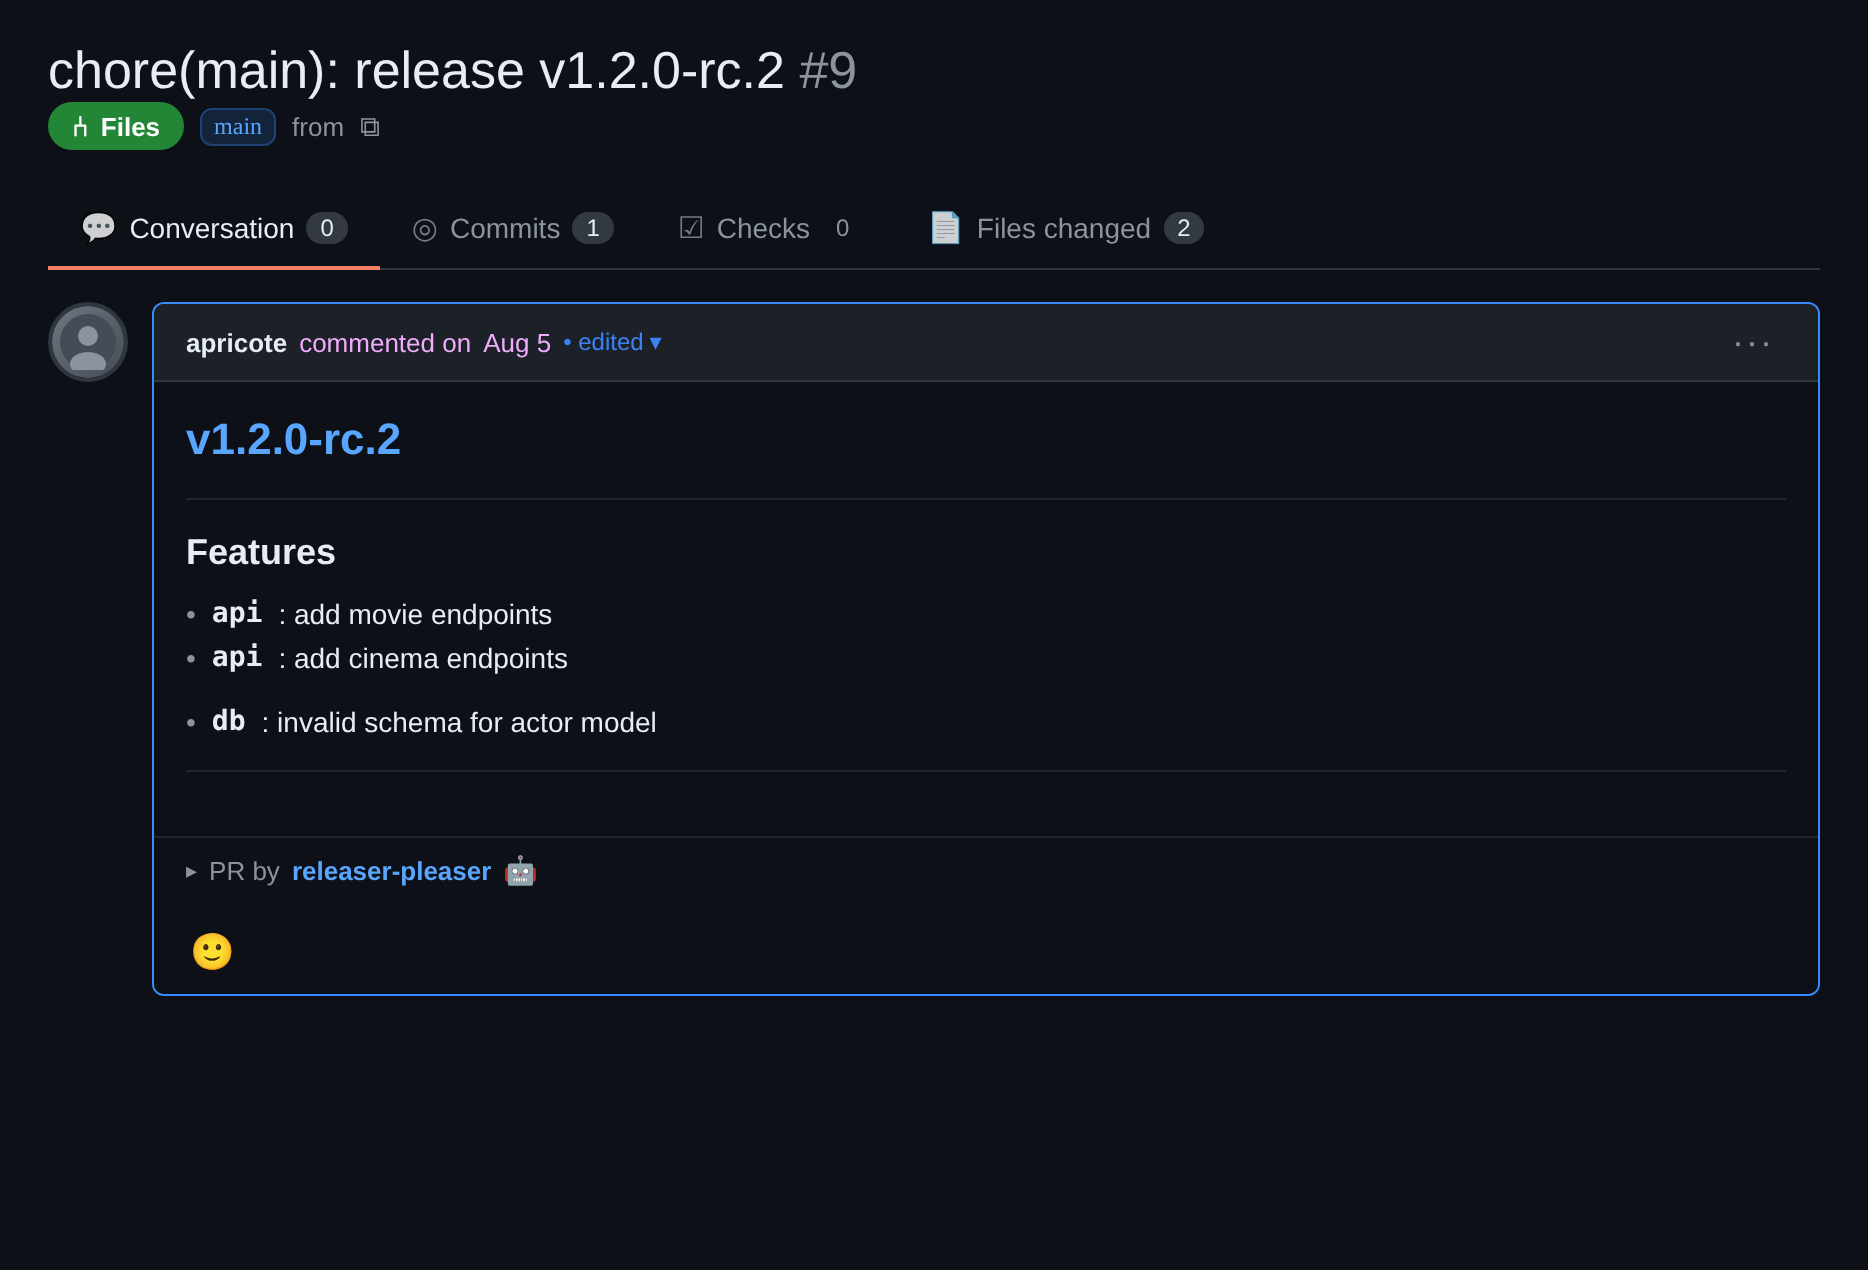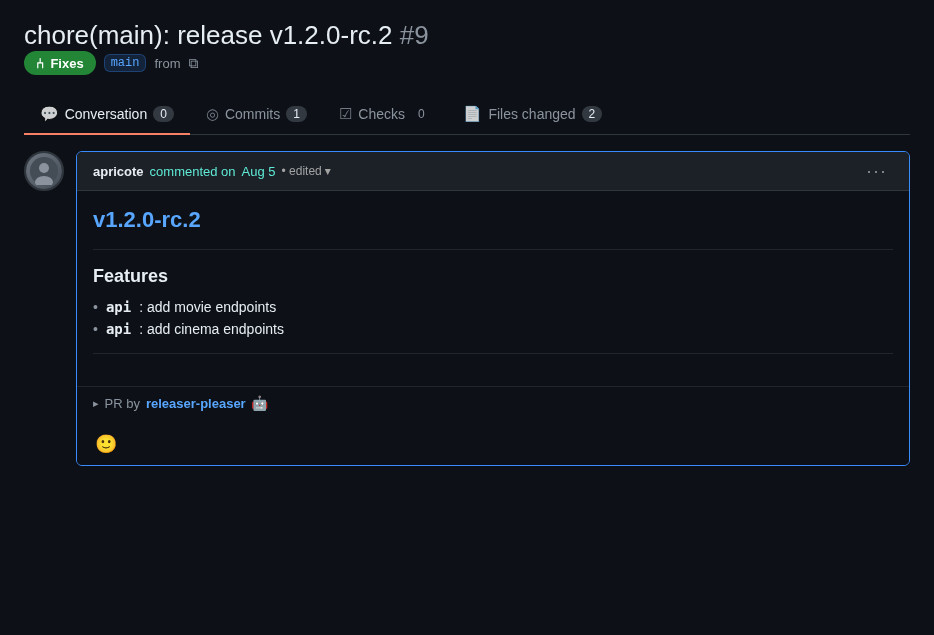--- a/index.html
+++ b/index.html
@@ -57,21 +57,21 @@
       font-size: 13px;
     }
 
     .branch-tag {
       background-color: rgba(56, 139, 253, 0.15);
       color: #58a6ff;
       border: 1px solid rgba(56, 139, 253, 0.3);
       border-radius: 6px;
       padding: 1px 6px;
       font-size: 12px;
-      font-family: Liberation Mono, monospace;
+      font-family: Liberation Serif, serif;
       display: inline-block;
     }
 
     .copy-icon {
       color: #8b949e;
       cursor: pointer;
       font-size: 14px;
     }
 
     .tabs-bar {
@@ -189,26 +189,26 @@
     }
 
     .comment-author {
       color: #e6edf3;
       font-weight: 600;
       font-size: 13px;
     }
 
     .comment-meta {
       font-size: 13px;
-      color: #5eead4;
+      color: #f0abfc;
     }
 
     .edited-dropdown {
       font-size: 12px;
-      color: #a3a3a3;
+      color: #3b82f6;
       cursor: pointer;
       display: inline-flex;
       align-items: center;
       gap: 3px;
     }
 
     .comment-header-right {
       display: flex;
       align-items: center;
     }
@@ -331,21 +331,21 @@
 <div class="page-wrapper">
 
   <h1 class="pr-title">
     <span>chore(main): release v1.2.0-rc.2</span>
     <span class="pr-number">#9</span>
   </h1>
 
   <div class="pr-subtitle">
     <span class="open-badge">
       <span class="merge-icon">⑃</span>
-      <span>Fixes</span>
+      <span>Files</span>
     </span>
     <span class="branch-tag">main</span>
     <span class="pr-subtitle-text">from</span>
     <span class="copy-icon">⧉</span>
   </div>
 
   <div class="tabs-bar">
     <div class="tab-item active">
       <span class="tab-icon">💬</span>
       <span>Conversation</span>
@@ -409,20 +409,26 @@
               <li>
                 <span class="code-label">api</span>
                   <span>: add movie endpoints</span>
               </li>
               <li>
                 <span class="code-label">api</span>
                   <span>: add cinema endpoints</span>
               </li>
             </ul>
 
+            <ul class="bullet-list">
+              <li>
+                <span class="code-label">db</span>
+                  <span>: invalid schema for actor model</span>
+              </li>
+            </ul>
 
             <hr class="section-divider">
           </div>
 
           <div class="comment-footer">
             <div class="pr-by-line">
               <span class="toggle-icon">▸</span>
               <span class="pr-by-label">PR by</span>
               <span class="pr-by-link">releaser-pleaser</span>
               <span class="robot-emoji">🤖</span>

